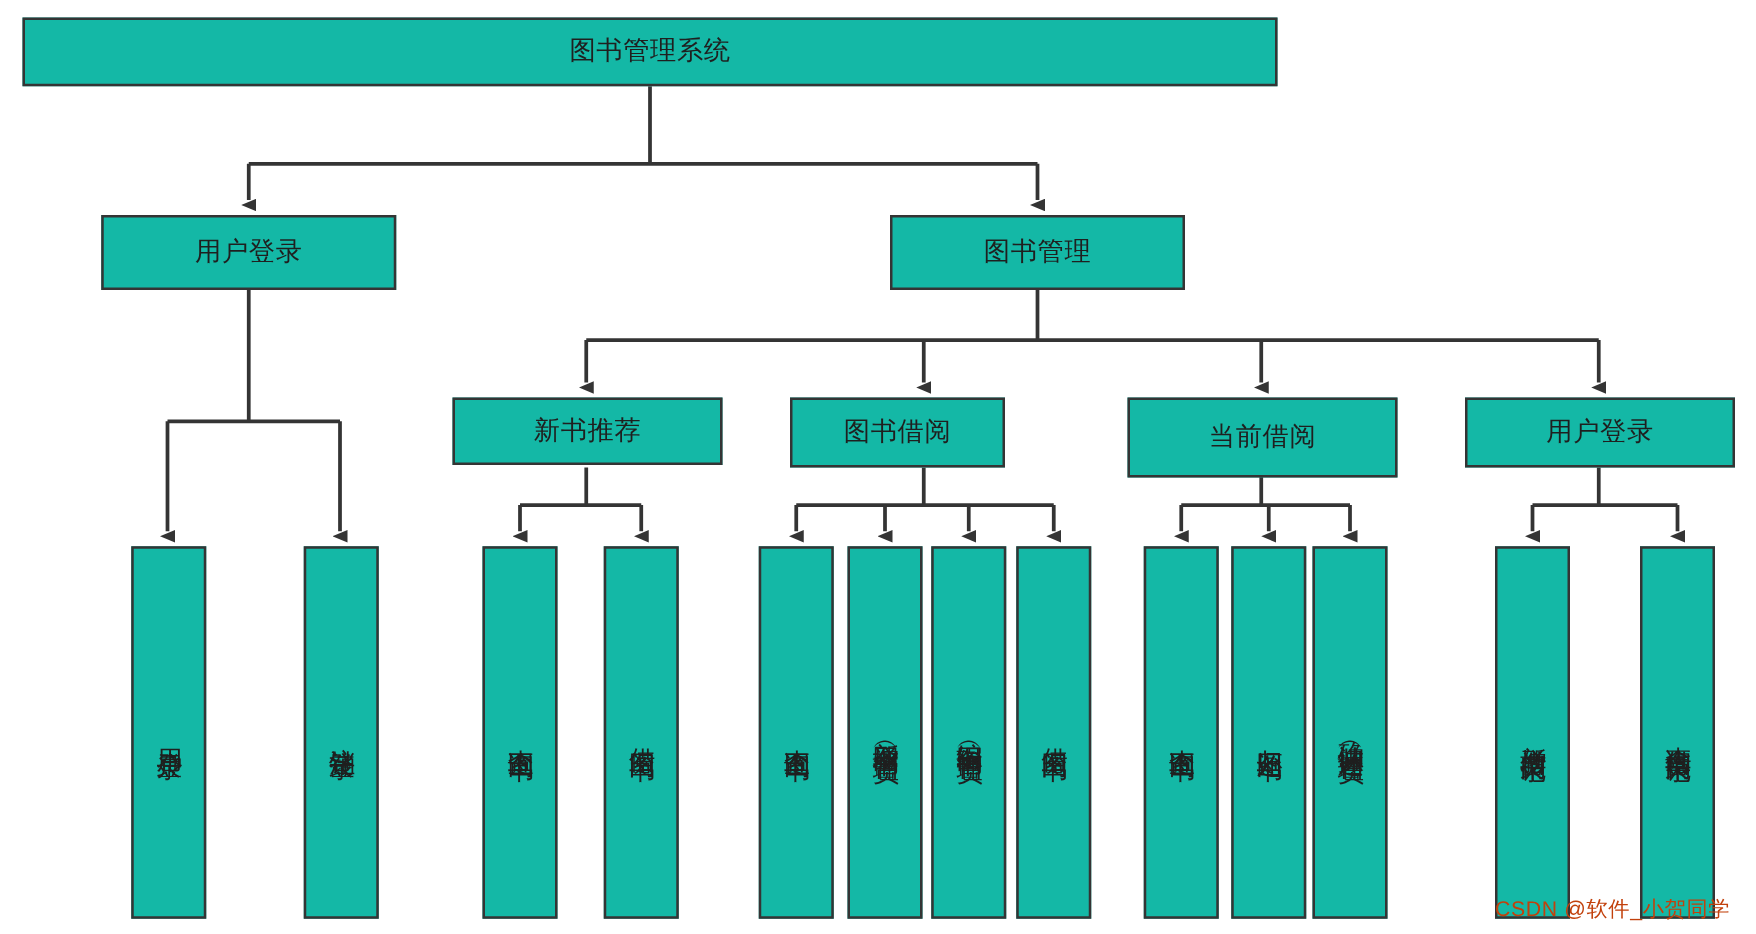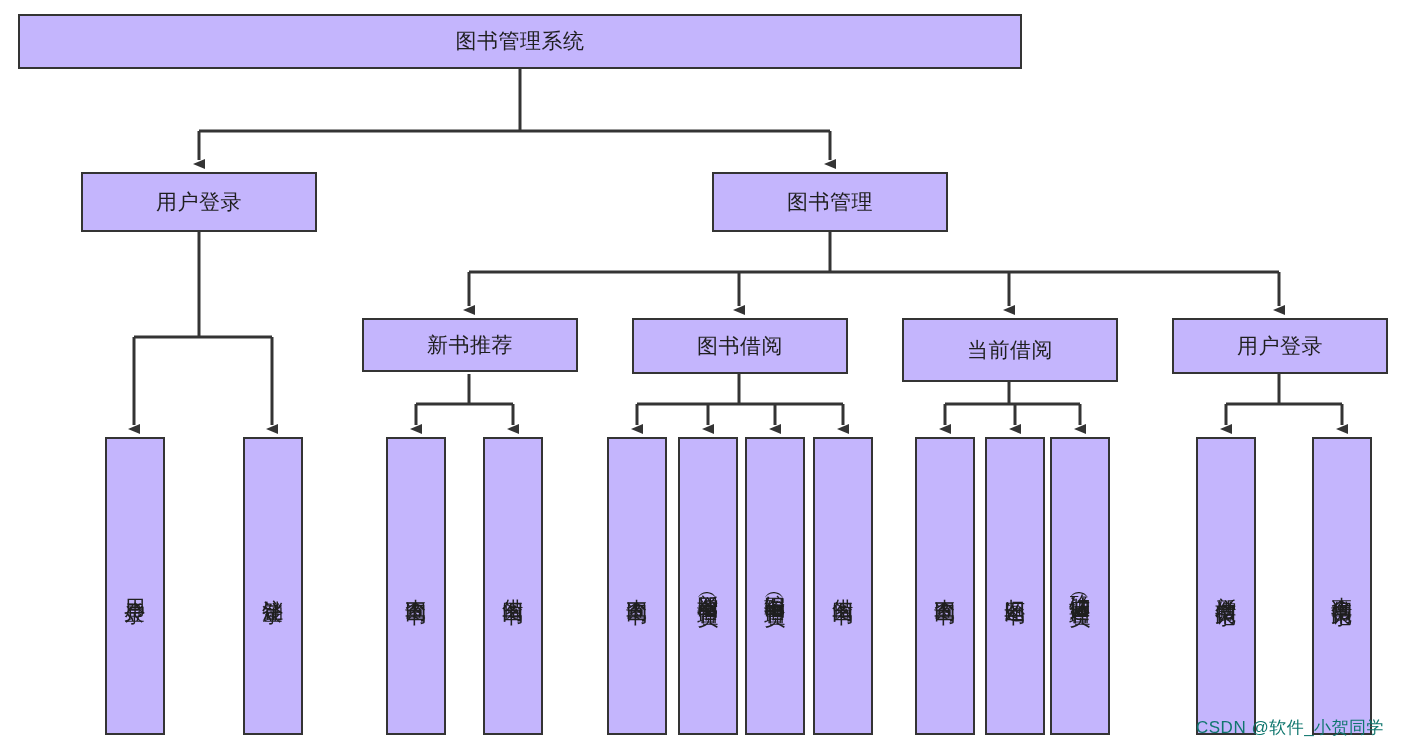--- a/index.html
+++ b/index.html
@@ -21,21 +21,21 @@
     position: absolute;
     left: 0;
     top: 0;
     width: 1405px;
     height: 747px;
     pointer-events: none;
   }
   .node {
     position: absolute;
     box-sizing: border-box;
-    background: #c4b5fd;
+    background: #14b8a6;
     border: 2px solid #343434;
     display: flex;
     align-items: center;
     justify-content: center;
     color: #1f1f1f;
   }
   .node .lbl {
     display: block;
     text-align: center;
     line-height: 1.18;
@@ -131,21 +131,21 @@
   <div class="node horiz" id="n-l2-0" style="left: 81px; top: 172px; width: 236px; height: 60px;">
     <span class="lbl">用户登录</span>
   </div>
   <div class="node horiz" id="n-l2-1" style="left: 712px; top: 172px; width: 236px; height: 60px;">
     <span class="lbl">图书管理</span>
   </div>
 
   <div class="node horiz" id="n-l3-0" style="left: 362px; top: 318px; width: 216px; height: 54px;">
     <span class="lbl">新书推荐</span>
   </div>
-  <div class="node horiz" id="n-l3-1" style="left: 632px; top: 318px; width: 216px; height: 56px;">
+  <div class="node horiz" id="n-l3-1" style="left: 632px; top: 318px; width: 172px; height: 56px;">
     <span class="lbl">图书借阅</span>
   </div>
   <div class="node horiz" id="n-l3-2" style="left: 902px; top: 318px; width: 216px; height: 64px;">
     <span class="lbl">当前借阅</span>
   </div>
   <div class="node horiz" id="n-l3-3" style="left: 1172px; top: 318px; width: 216px; height: 56px;">
     <span class="lbl">用户登录</span>
   </div>
 
   <div class="node vert" id="n-leaf-0" style="left: 105px; top: 437px; width: 60px; height: 298px;">
@@ -181,14 +181,14 @@
   <div class="node vert" id="n-leaf-10" style="left: 1050px; top: 437px; width: 60px; height: 298px;">
     <span class="lbl">确认归还（管理员）</span>
   </div>
   <div class="node vert" id="n-leaf-11" style="left: 1196px; top: 437px; width: 60px; height: 298px;">
     <span class="lbl">新增借阅记录</span>
   </div>
   <div class="node vert" id="n-leaf-12" style="left: 1312px; top: 437px; width: 60px; height: 298px;">
     <span class="lbl">查询借阅记录</span>
   </div>
 
-  <div class="watermark" id="wm" style="left: 1196px; top: 716px; color: #0f766e;">CSDN @软件_小贺同学</div>
+  <div class="watermark" id="wm" style="left: 1196px; top: 716px; color: #c2410c;">CSDN @软件_小贺同学</div>
 </div>
 
 </body></html>

